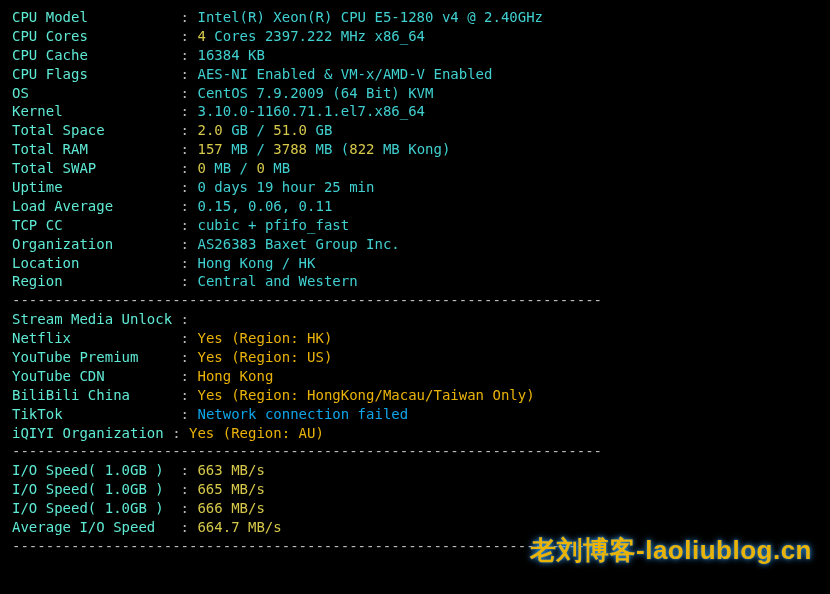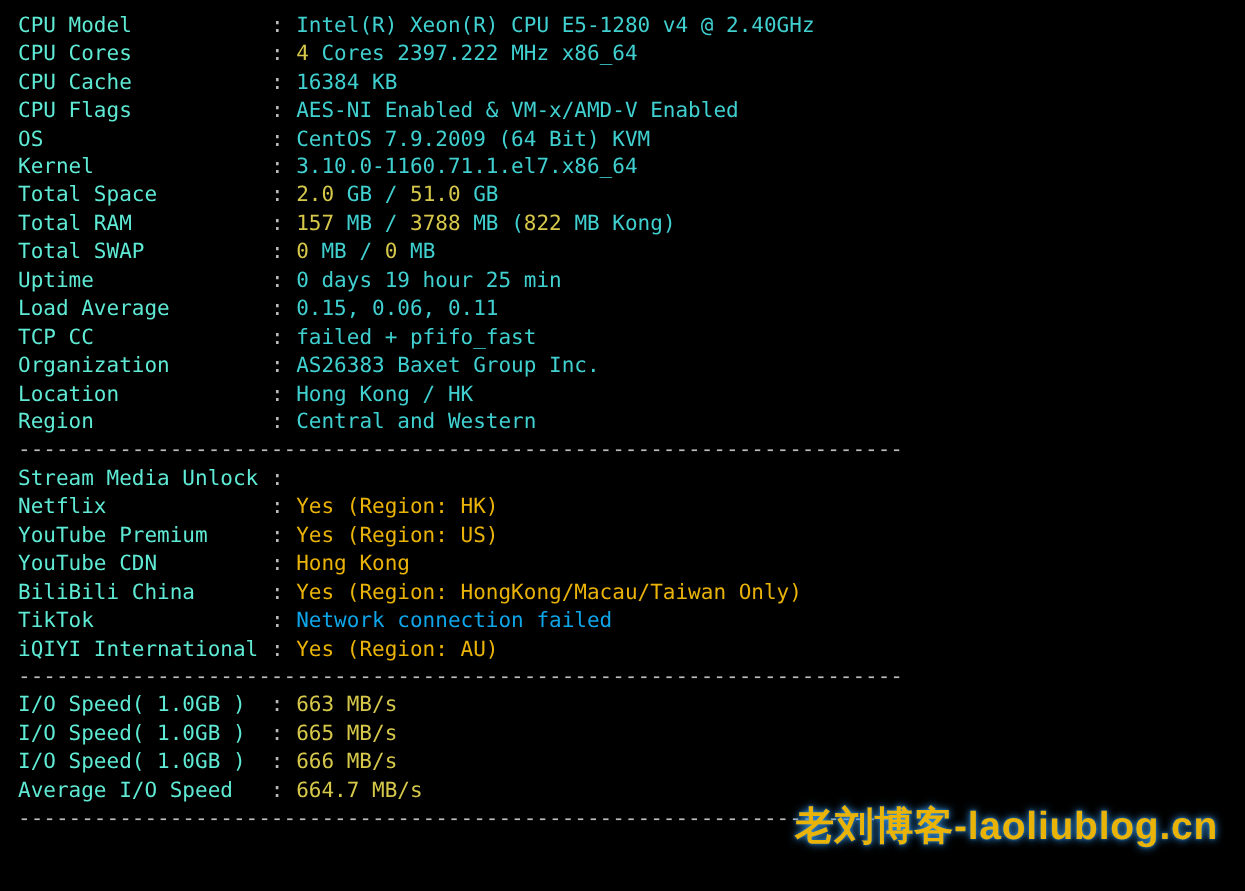--- a/index.html
+++ b/index.html
@@ -56,21 +56,21 @@
 <div class="row"><span class="label">Total Space        </span><span class="sep"> : </span><span class="yellow">2.0</span><span class="cyan"> GB / </span><span class="yellow">51.0</span><span class="cyan"> GB</span></div>
 
 <div class="row"><span class="label">Total RAM          </span><span class="sep"> : </span><span class="yellow">157</span><span class="cyan"> MB / </span><span class="yellow">3788</span><span class="cyan"> MB (</span><span class="yellow">822</span><span class="cyan"> MB Kong)</span></div>
 
 <div class="row"><span class="label">Total SWAP         </span><span class="sep"> : </span><span class="yellow">0</span><span class="cyan"> MB / </span><span class="yellow">0</span><span class="cyan"> MB</span></div>
 
 <div class="row"><span class="label">Uptime             </span><span class="sep"> : </span><span class="cyan">0 days 19 hour 25 min</span></div>
 
 <div class="row"><span class="label">Load Average       </span><span class="sep"> : </span><span class="cyan">0.15, 0.06, 0.11</span></div>
 
-<div class="row"><span class="label">TCP CC             </span><span class="sep"> : </span><span class="cyan">failed + pfifo_fast</span></div>
+<div class="row"><span class="label">TCP CC             </span><span class="sep"> : </span><span class="cyan">cubic + pfifo_fast</span></div>
 
 <div class="row"><span class="label">Organization       </span><span class="sep"> : </span><span class="cyan">AS26383 Baxet Group Inc.</span></div>
 
 <div class="row"><span class="label">Location           </span><span class="sep"> : </span><span class="cyan">Hong Kong / HK</span></div>
 
 <div class="row"><span class="label">Region             </span><span class="sep"> : </span><span class="cyan">Central and Western</span></div>
 
 <div class="row dash">----------------------------------------------------------------------</div>
 
 <div class="row"><span class="label">Stream Media Unlock</span><span class="sep"> :</span></div>
@@ -78,21 +78,21 @@
 <div class="row"><span class="label">Netflix            </span><span class="sep"> : </span><span class="green">Yes (Region: HK)</span></div>
 
 <div class="row"><span class="label">YouTube Premium    </span><span class="sep"> : </span><span class="green">Yes (Region: US)</span></div>
 
 <div class="row"><span class="label">YouTube CDN        </span><span class="sep"> : </span><span class="green">Hong Kong</span></div>
 
 <div class="row"><span class="label">BiliBili China     </span><span class="sep"> : </span><span class="green">Yes (Region: HongKong/Macau/Taiwan Only)</span></div>
 
 <div class="row"><span class="label">TikTok             </span><span class="sep"> : </span><span class="red">Network connection failed</span></div>
 
-<div class="row"><span class="label">iQIYI International</span><span class="sep"> : </span><span class="green">Yes (Region: AU)</span></div>
+<div class="row"><span class="label">iQIYI Organization</span><span class="sep"> : </span><span class="green">Yes (Region: AU)</span></div>
 
 <div class="row dash">----------------------------------------------------------------------</div>
 
 <div class="row"><span class="label">I/O Speed( 1.0GB )  </span><span class="sep">: </span><span class="yellow">663 MB/s</span></div>
 
 <div class="row"><span class="label">I/O Speed( 1.0GB )  </span><span class="sep">: </span><span class="yellow">665 MB/s</span></div>
 
 <div class="row"><span class="label">I/O Speed( 1.0GB )  </span><span class="sep">: </span><span class="yellow">666 MB/s</span></div>
 
 <div class="row"><span class="label">Average I/O Speed   </span><span class="sep">: </span><span class="yellow">664.7 MB/s</span></div>

